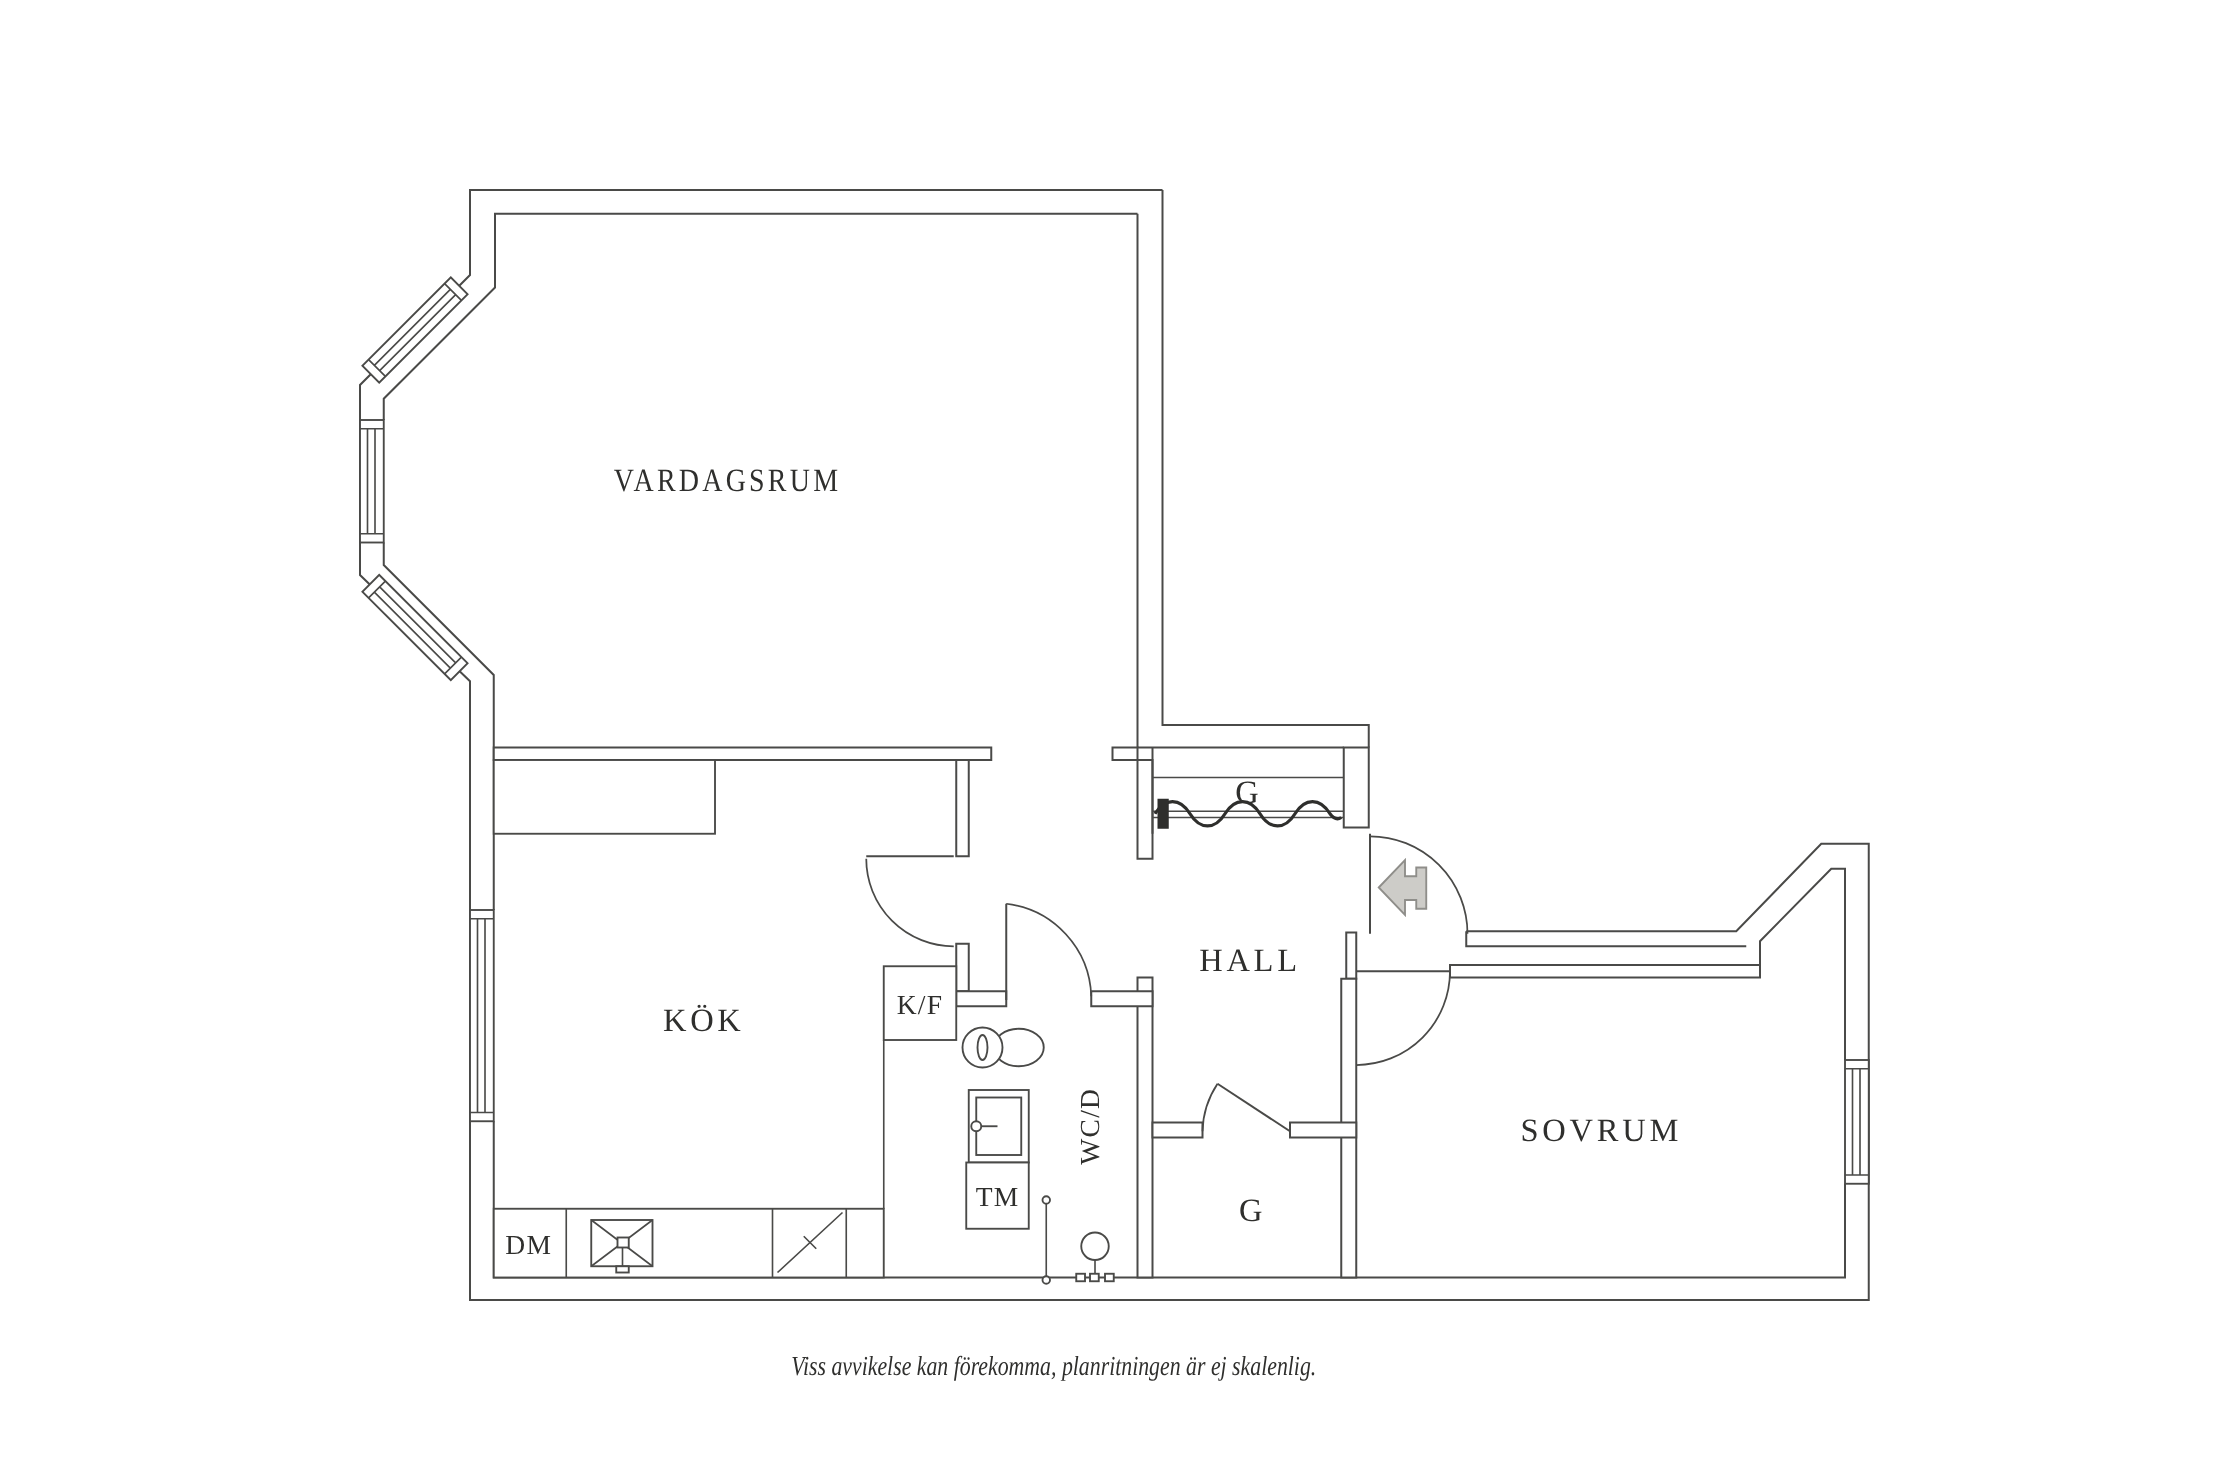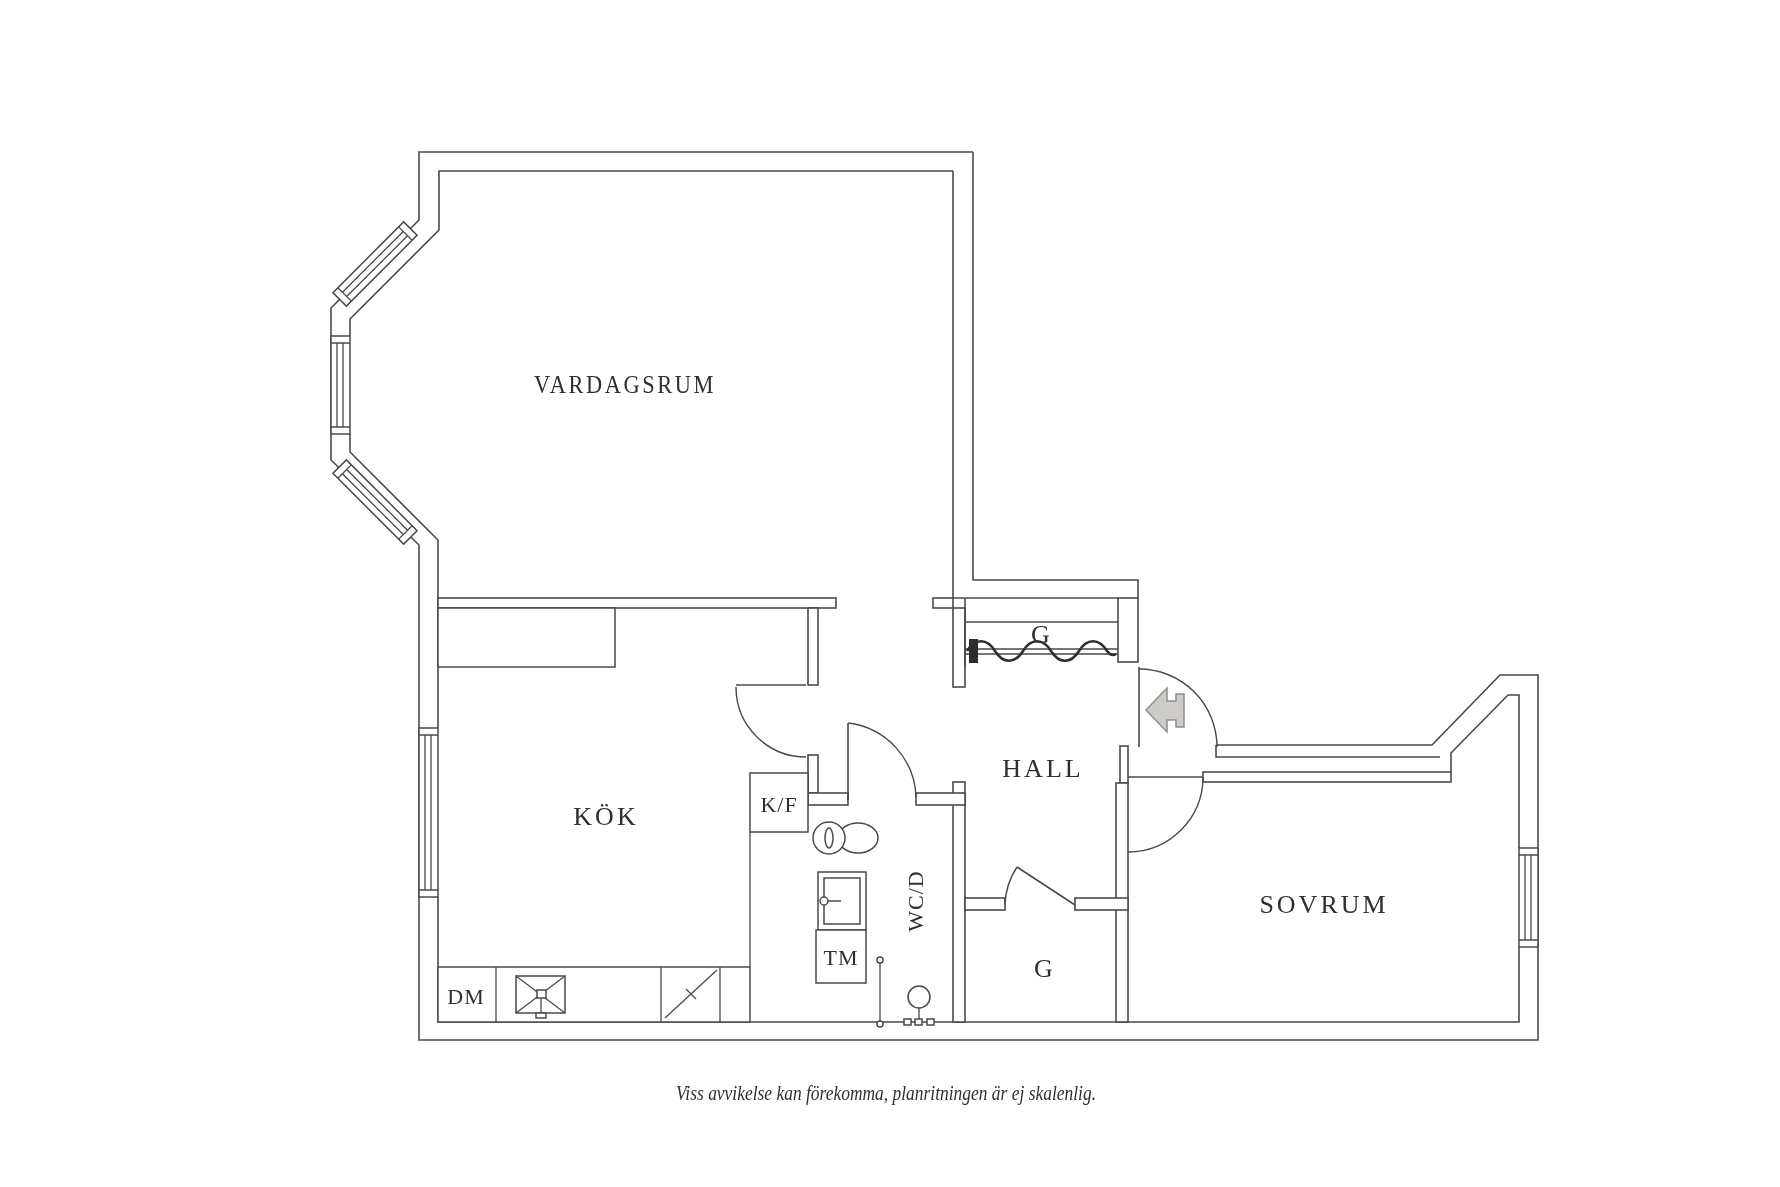--- a/index.html
+++ b/index.html
@@ -1,18 +1,18 @@
 <!DOCTYPE html>
 <html><head>
 <meta charset="utf-8">
 <style>
   html,body{margin:0;padding:0;background:#ffffff;}
   body{width:1780px;height:1187px;position:relative;overflow:hidden;
        font-family:"Liberation Serif", serif;}
-  .plan-wrap{position:absolute;inset:0;margin-left:43px;}
+  .plan-wrap{position:absolute;inset:0;}
   svg{display:block;}
   .wall{fill:#ffffff;stroke:#4a4a48;stroke-width:1.6;}
   .ln{fill:none;stroke:#4a4a48;stroke-width:1.6;}
   .thin{fill:none;stroke:#4a4a48;stroke-width:1.3;}
   .fix{fill:#ffffff;stroke:#4a4a48;stroke-width:1.5;}
   .fixln{fill:none;stroke:#4a4a48;stroke-width:1.5;}
   .arc{fill:none;stroke:#4a4a48;stroke-width:1.4;}
   .squig{fill:none;stroke:#2e2e2c;stroke-width:2.6;}
   .solid{fill:#2e2e2c;stroke:none;}
   .room-label{fill:#2f2f2d;font-size:26px;letter-spacing:3px;}

